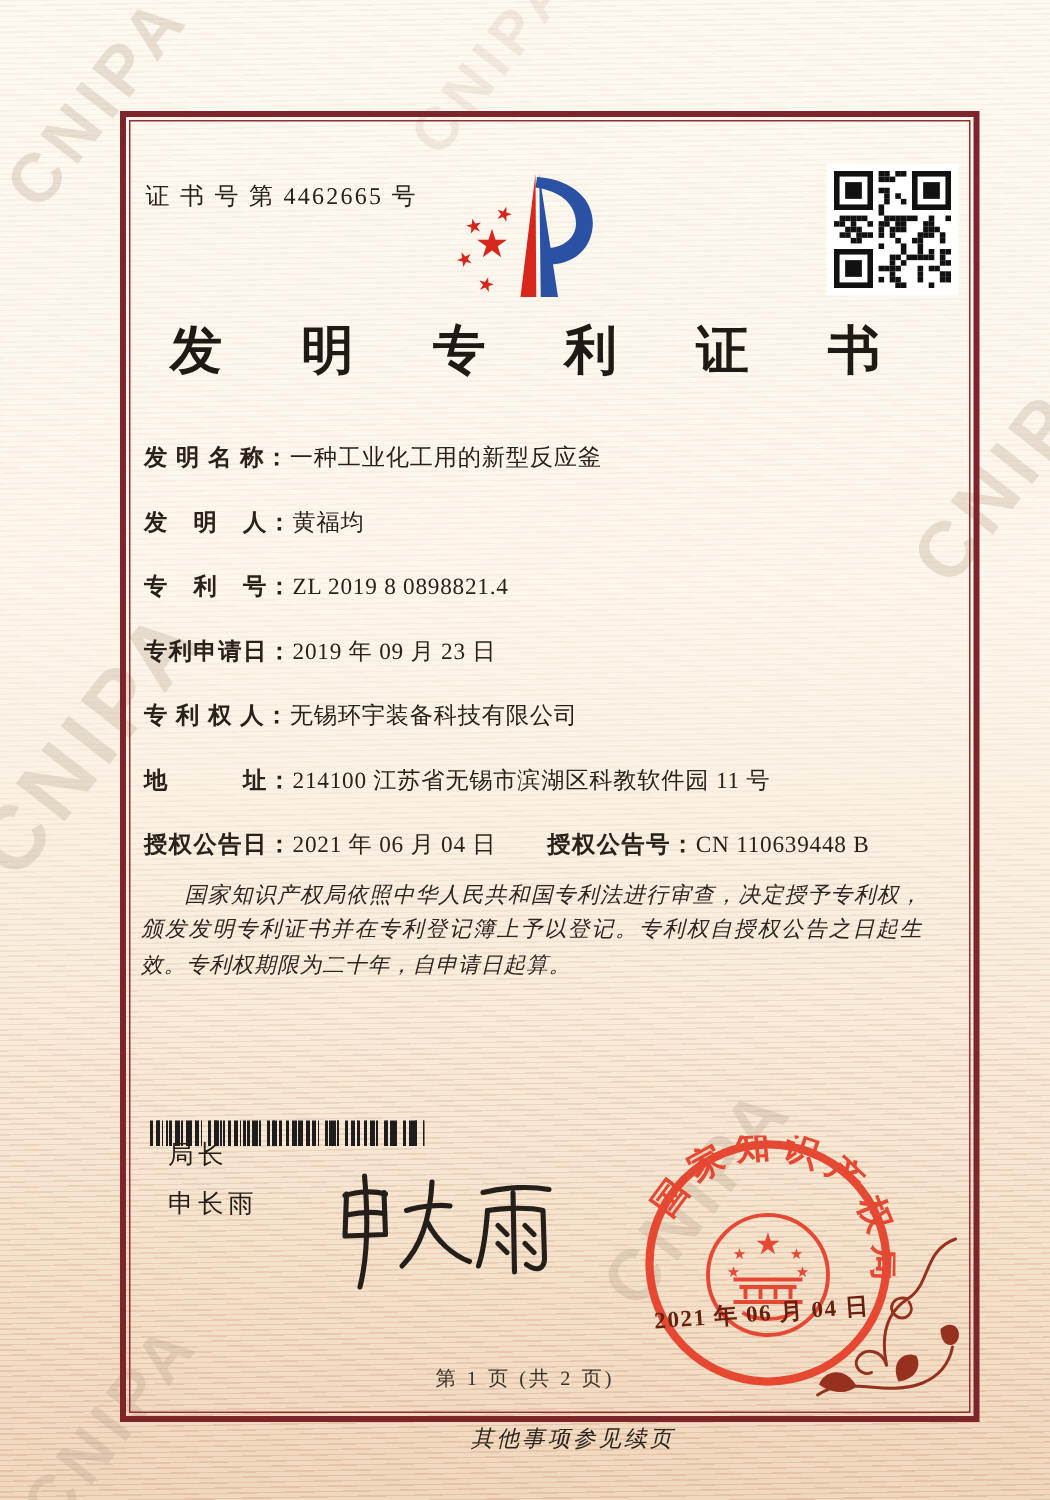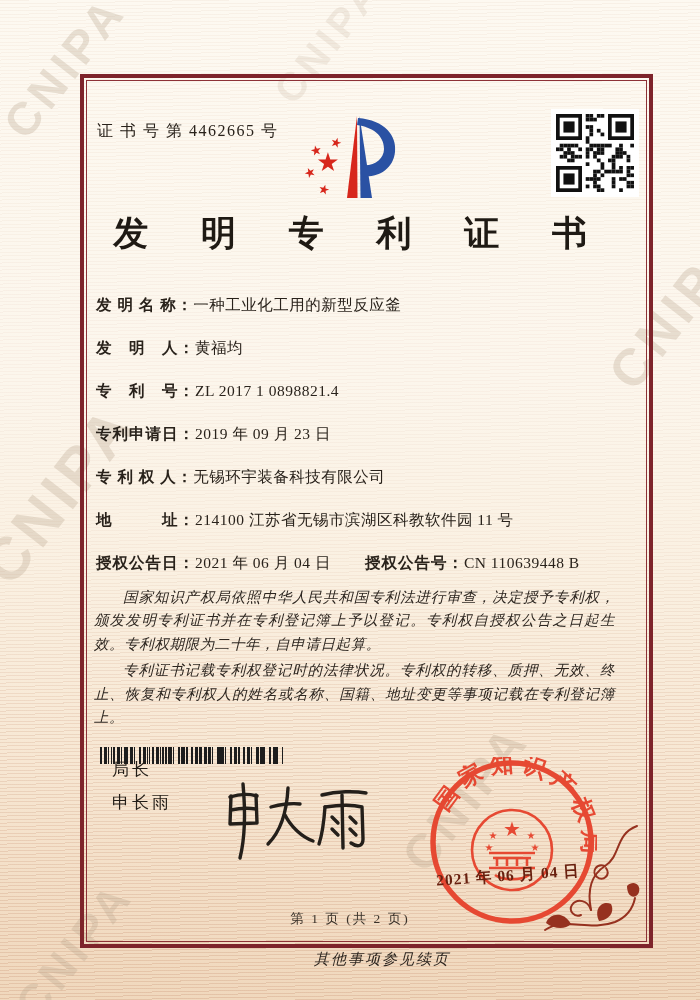--- a/index.html
+++ b/index.html
@@ -215,21 +215,21 @@
   <div class="title">发 明 专 利 证 书</div>
 
   <div class="fields">
     <div class="frow">
       <span class="flabel">发 明 名 称：</span><span class="fvalue">一种工业化工用的新型反应釜</span>
     </div>
     <div class="frow">
       <span class="flabel">发　明　人：</span><span class="fvalue">黄福均</span>
     </div>
     <div class="frow">
-      <span class="flabel">专　利　号：</span><span class="fvalue">ZL 2017 1 0898821.4</span>
+      <span class="flabel">专　利　号：</span><span class="fvalue">ZL 2019 8 0898821.4</span>
     </div>
     <div class="frow">
       <span class="flabel">专利申请日：</span><span class="fvalue">2019 年 09 月 23 日</span>
     </div>
     <div class="frow">
       <span class="flabel">专 利 权 人：</span><span class="fvalue">无锡环宇装备科技有限公司</span>
     </div>
     <div class="frow">
       <span class="flabel">地　　　址：</span><span class="fvalue">214100 江苏省无锡市滨湖区科教软件园 11 号</span>
     </div>
@@ -238,21 +238,20 @@
         <span class="flabel">授权公告日：</span><span class="fvalue">2021 年 06 月 04 日</span>
       </span>
       <span class="cell-b">
         <span class="flabel">授权公告号：</span><span class="fvalue">CN 110639448 B</span>
       </span>
     </div>
   </div>
 
   <div class="paras">
     <p>国家知识产权局依照中华人民共和国专利法进行审查，决定授予专利权，颁发发明专利证书并在专利登记簿上予以登记。专利权自授权公告之日起生效。专利权期限为二十年，自申请日起算。</p>
-    <p>专利证书记载专利权登记时的法律状况。专利权的转移、质押、无效、终止、恢复和专利权人的姓名或名称、国籍、地址变更等事项记载在专利登记簿上。</p>
   </div>
 
   <div class="barcode"></div>
 
   <div class="officer">
     <div>局长</div>
     <div>申长雨</div>
   </div>
 
   <div class="signature">

